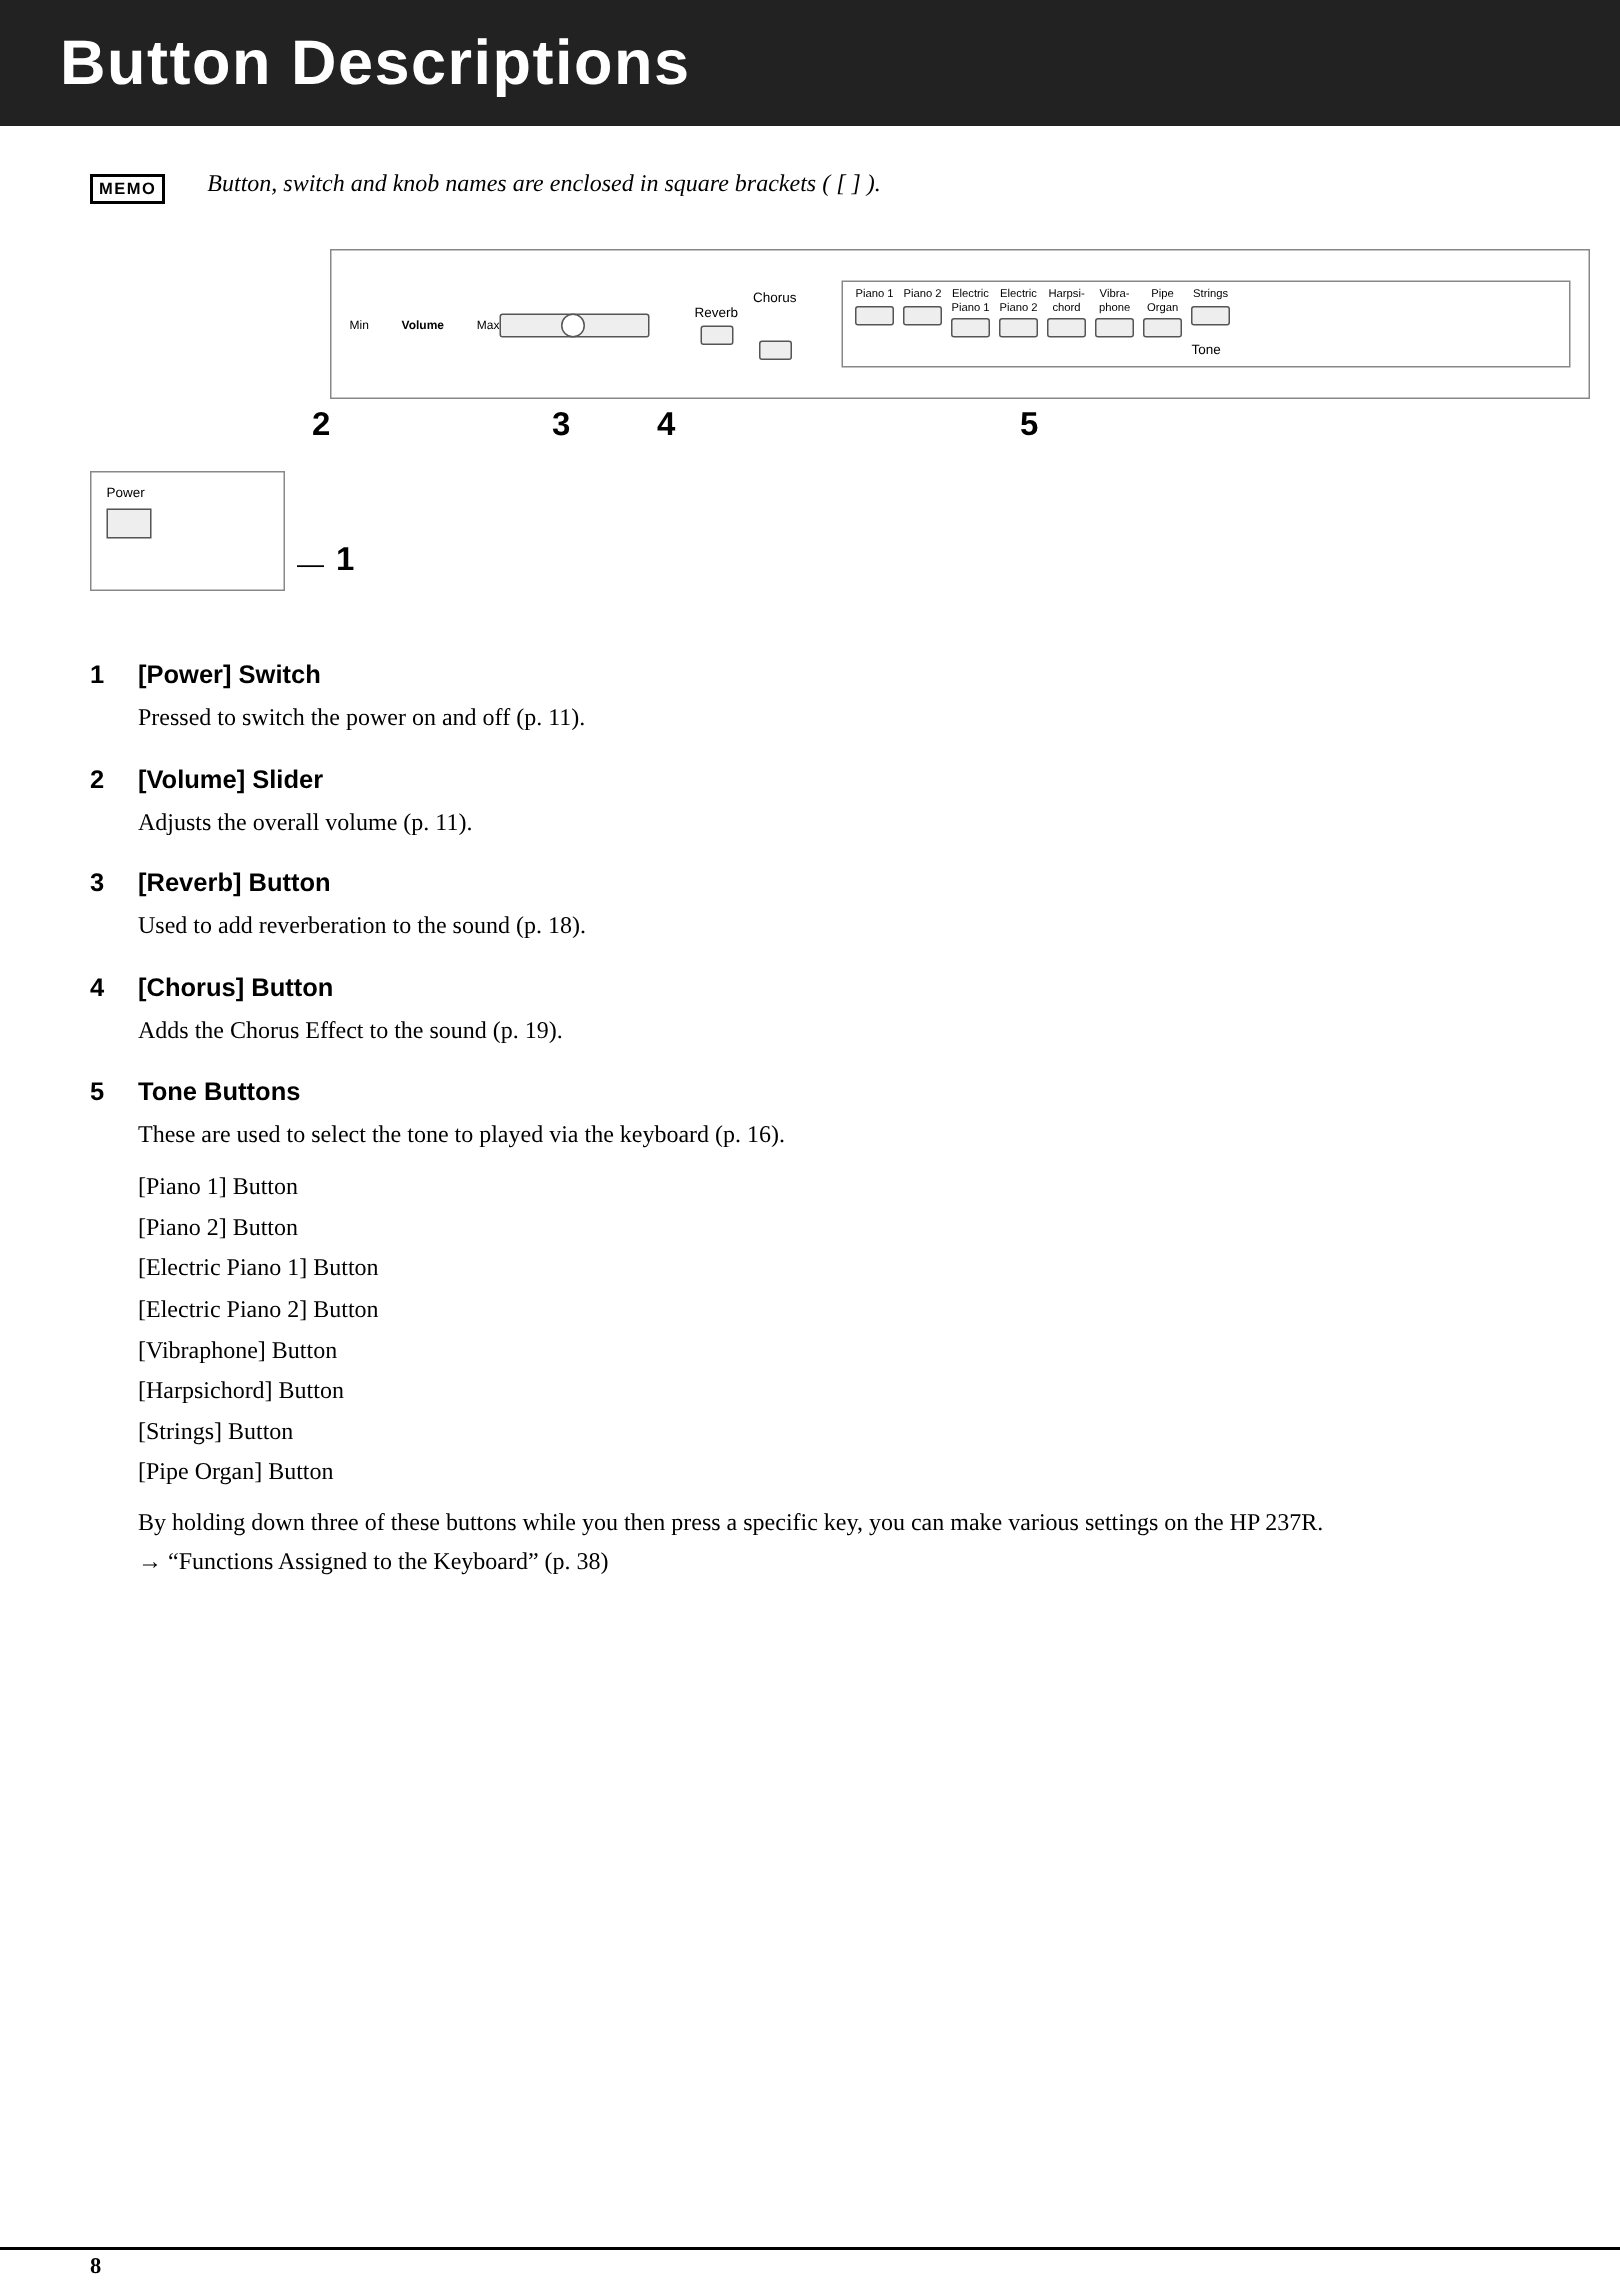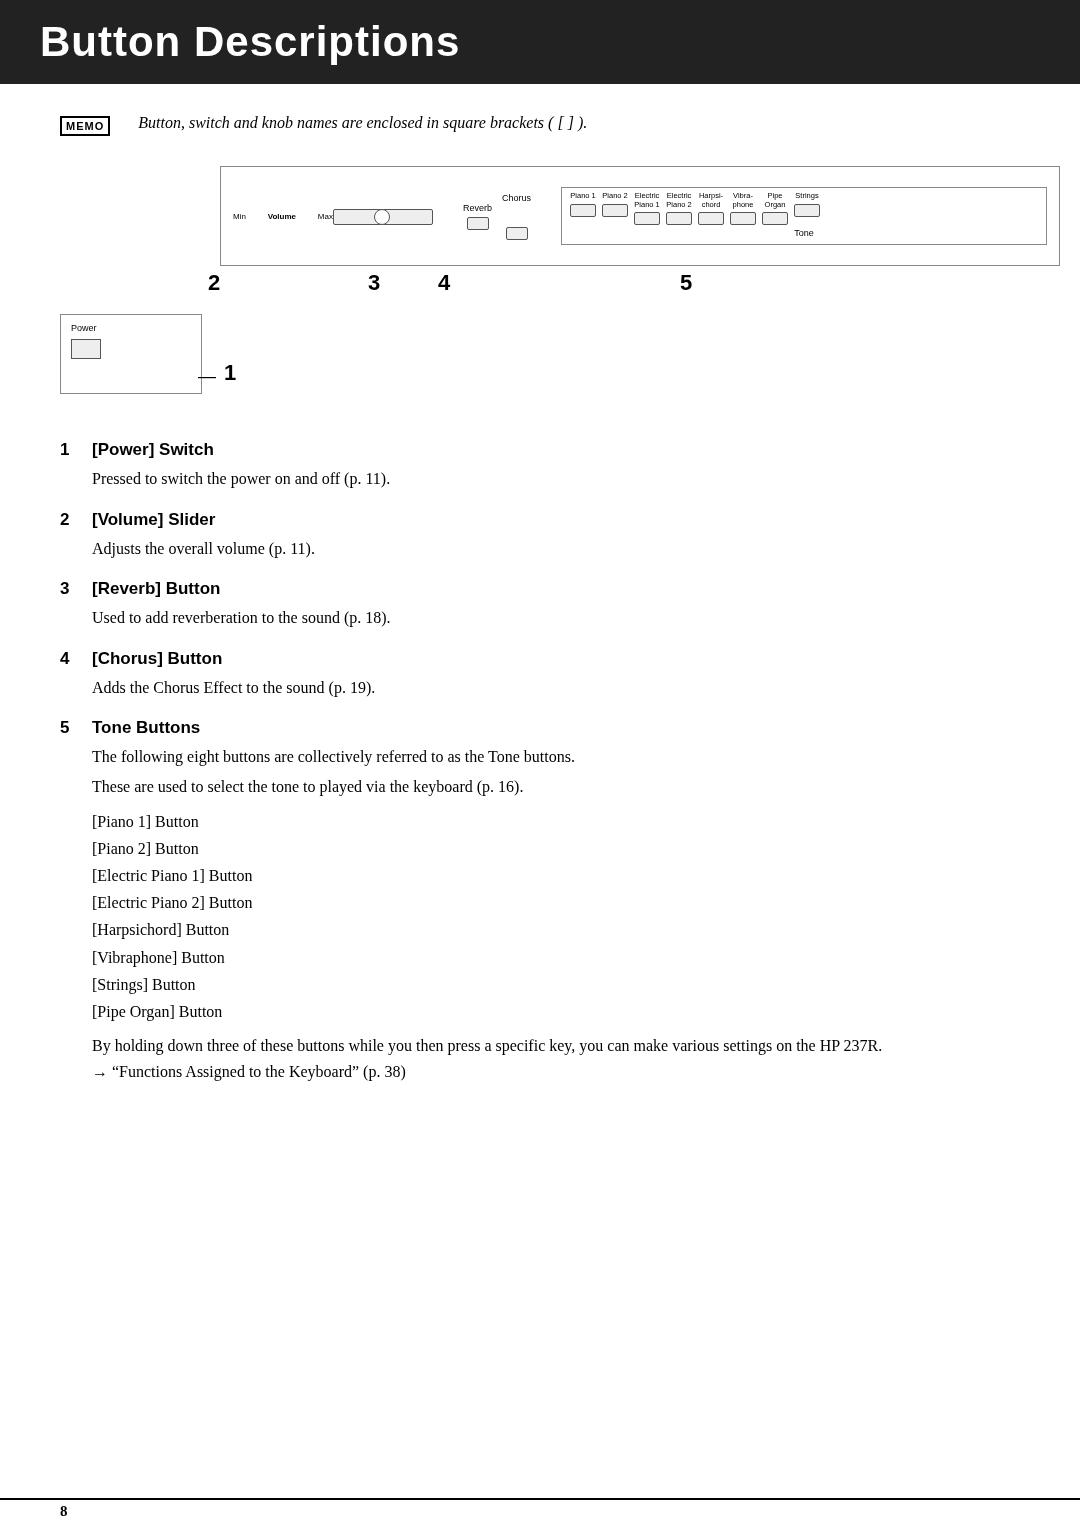--- a/index.html
+++ b/index.html
@@ -167,21 +167,21 @@
     .tone-label-bar {
       text-align: center;
       font-size: 9px;
       font-family: Arial, sans-serif;
       margin-top: 3px;
     }
 
     
     .power-panel {
       border: 1.5px solid #888;
-      width: 142px;
+      width: 130px;
       height: 80px;
       position: relative;
       margin-top: 8px;
       margin-left: 0;
       background: #fff;
     }
     .power-label {
       font-size: 9px;
       font-family: Arial, sans-serif;
       position: absolute;
@@ -401,29 +401,28 @@
         <p>Adds the Chorus Effect to the sound (p. 19).</p>
       </div>
     </div>
 
     <div class="desc-item">
       <div class="desc-heading">
         <span class="desc-num">5</span>
         <span>Tone Buttons</span>
       </div>
       <div class="desc-body">
-        <p>The following eight buttons are collectively referred to as the Tone buttons.</p>
         <p>These are used to select the tone to played via the keyboard (p. 16).</p>
         <ul class="bullet-list">
           <li>[Piano 1] Button</li>
           <li>[Piano 2] Button</li>
           <li>[Electric Piano 1] Button</li>
           <li>[Electric Piano 2] Button</li>
+          <li>[Vibraphone] Button</li>
           <li>[Harpsichord] Button</li>
-          <li>[Vibraphone] Button</li>
           <li>[Strings] Button</li>
           <li>[Pipe Organ] Button</li>
         </ul>
         <p style="margin-bottom:0;">By holding down three of these buttons while you then press a specific key, you can make various settings on the HP 237R.</p>
         <p class="arrow-note">→ “Functions Assigned to the Keyboard” (p. 38)</p>
       </div>
     </div>
 
   </div>
 

